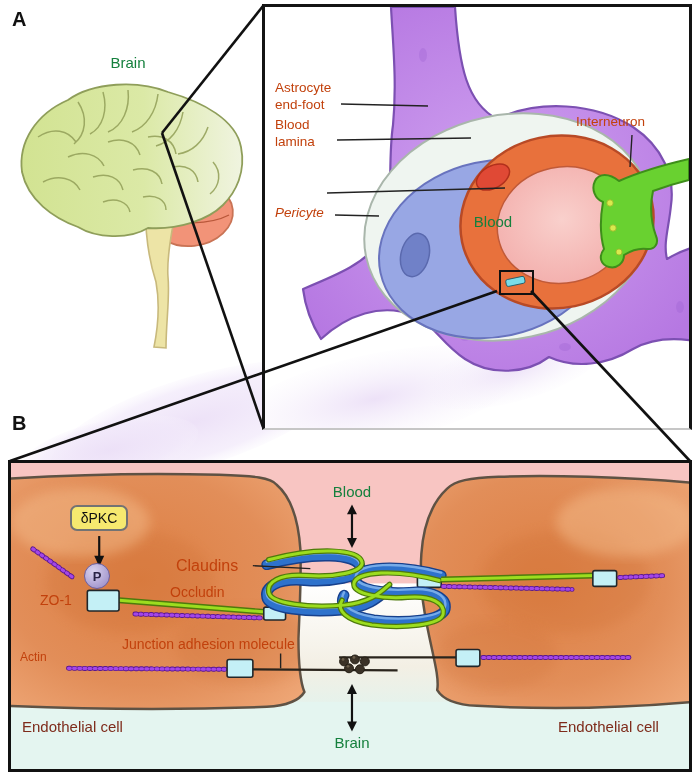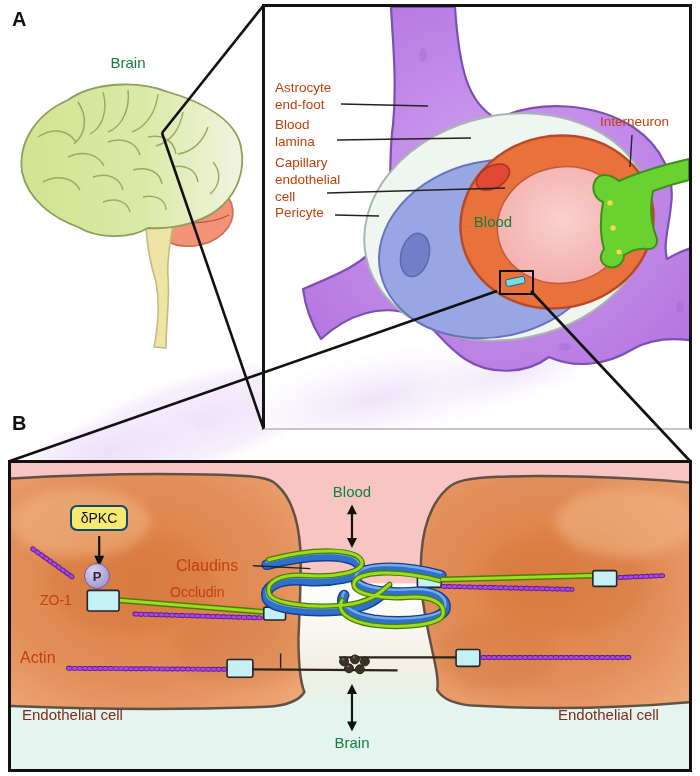--- a/index.html
+++ b/index.html
@@ -3,29 +3,29 @@
 <meta charset="utf-8">
 <style>
   html,body{margin:0;padding:0;background:#fff;}
   .stage{position:relative;width:700px;height:776px;background:#ffffff;overflow:hidden;
          font-family:"Liberation Sans", sans-serif;color:#1a1a1a;}
   .abs{position:absolute;}
   .panel-letter{font-size:20px;font-weight:bold;color:#111;}
   .lbl{font-size:13.5px;line-height:17px;white-space:pre-line;color:#c2410c;}
   .lbl-lg{font-size:15px;color:#15803d;}
   .lbl-center{text-align:center;}
-  .endo-lbl{font-size:15px;color:#7e2b1b;}
+  .endo-lbl{font-size:15px;color:#7e2b1b;margin-top:12px;}
   svg{display:block;}
   .inset-box{left:262px;top:4px;width:430px;height:426px;box-sizing:border-box;
              background:#ffffff;border-top:3px solid #141414;border-left:3px solid #141414;
              border-right:3px solid #141414;border-bottom:2px solid #c6c6c6;z-index:2;}
   .panelB{left:8px;top:460px;width:684px;height:312px;box-sizing:border-box;
           border:3px solid #111;background:#f8c5c2;z-index:4;}
   .dpkc{left:70px;top:505px;width:58px;height:26px;box-sizing:border-box;background:#f6e96f;
-        border:2px solid #0c4a6e;border-radius:7px;display:flex;align-items:center;
+        border:2px solid #737373;border-radius:7px;display:flex;align-items:center;
         justify-content:center;font-size:14px;color:#111;z-index:6;}
   .pcircle{left:84px;top:563px;width:26px;height:26px;box-sizing:border-box;border-radius:50%;
            background:radial-gradient(circle at 35% 30%,#d9d2ef,#a99dd0 70%,#8f82bd);
            border:1.5px solid #6a5fa0;display:flex;align-items:center;justify-content:center;
            font-size:13px;font-weight:bold;color:#2a2446;z-index:6;} .z6{z-index:6;} .z1{z-index:1;} .z0{z-index:0;} .z3{z-index:3;} .z2{z-index:2;}
 </style>
 </head>
 <body>
 
 <div class="stage">
@@ -152,25 +152,22 @@
         <line x1="70" y1="208" x2="114" y2="209"></line>
         <line x1="367" y1="128" x2="365" y2="160"></line>
       </g>
     </svg>
   </div>
 
   <div class="abs lbl z2" style="left:275px;top:79px;">Astrocyte
 end-foot</div>
   <div class="abs lbl z2" style="left:275px;top:116px;">Blood
 lamina</div>
-  <div class="abs lbl z2" style="left:275px;top:154px;">Capillary
-endothelial
-cell</div>
-  <div class="abs lbl z2" style="left:275px;top:204px;">Pericyte</div>
-  <div class="abs lbl z2" style="left:600px;top:113px;">Interneuron</div>
+  <div class="abs lbl z2" style="left:275px;top:204px;font-style:italic;">Pericyte</div>
+  <div class="abs lbl z2" style="left:576px;top:113px;">Interneuron</div>
   <div class="abs lbl-lg lbl-center z2" style="left:458px;top:213px;width:70px;">Blood</div>
 
   <svg class="abs z3" style="left:0;top:0;pointer-events:none;" width="700" height="776" viewBox="0 0 700 776">
     <g stroke="#111" stroke-width="2.6">
       <line x1="162" y1="133" x2="263" y2="6"></line>
       <line x1="162" y1="133" x2="263" y2="427"></line>
       <line x1="497" y1="291" x2="10" y2="461"></line>
       <line x1="531" y1="291" x2="690" y2="461"></line>
     </g>
   </svg>
@@ -327,17 +324,18 @@
     </svg>
   </div>
 
   <div class="abs lbl-lg lbl-center z6" style="left:322px;top:483px;width:60px;">Blood</div>
   <div class="abs lbl-lg lbl-center z6" style="left:322px;top:734px;width:60px;">Brain</div>
   <div class="abs dpkc">δPKC</div>
   <div class="abs pcircle">P</div>
   <div class="abs lbl z6" style="left:40px;top:592px;width:42px;text-align:left;font-size:14px;">ZO-1</div>
   <div class="abs lbl z6" style="left:176px;top:557px;font-size:16px;">Claudins</div>
   <div class="abs lbl z6" style="left:170px;top:584px;font-size:14px;text-align:center;">Occludin</div>
-  <div class="abs lbl z6" style="left:20px;top:649px;font-size:16px;text-align:right;">Actin</div>
+  <div class="abs lbl z6" style="left:122px;top:636px;font-size:14px;">Junction adhesion molecule</div>
+  <div class="abs lbl z6" style="left:20px;top:649px;font-size:12px;text-align:right;">Actin</div>
   <div class="abs endo-lbl z6" style="left:22px;top:706px;">Endothelial cell</div>
   <div class="abs endo-lbl z6" style="left:558px;top:706px;">Endothelial cell</div>
 
 </div>
 
 </body></html>

